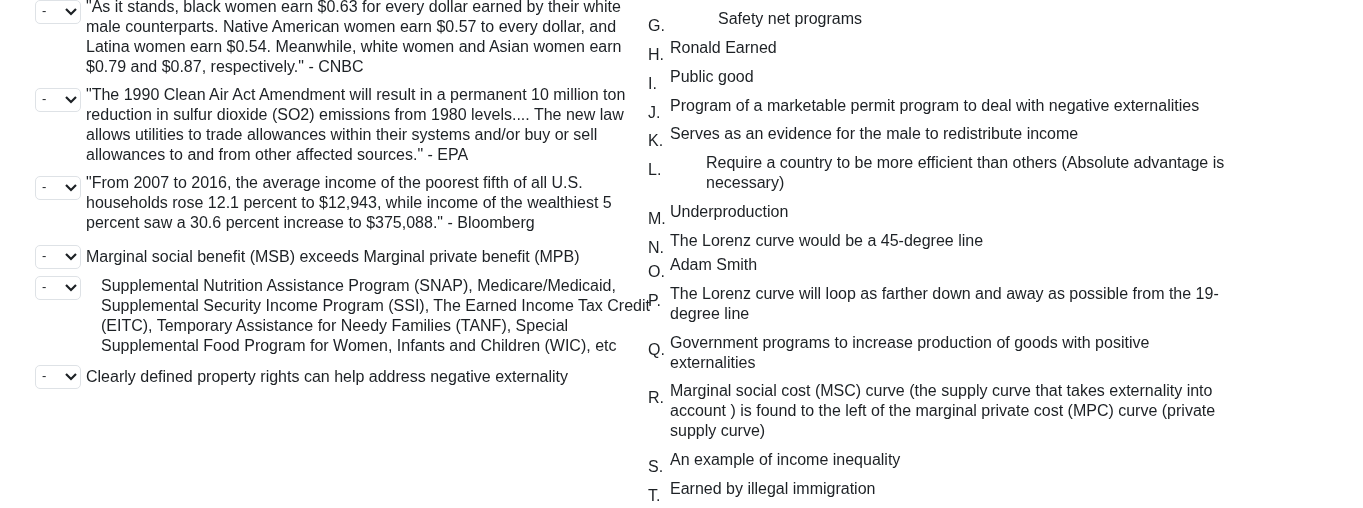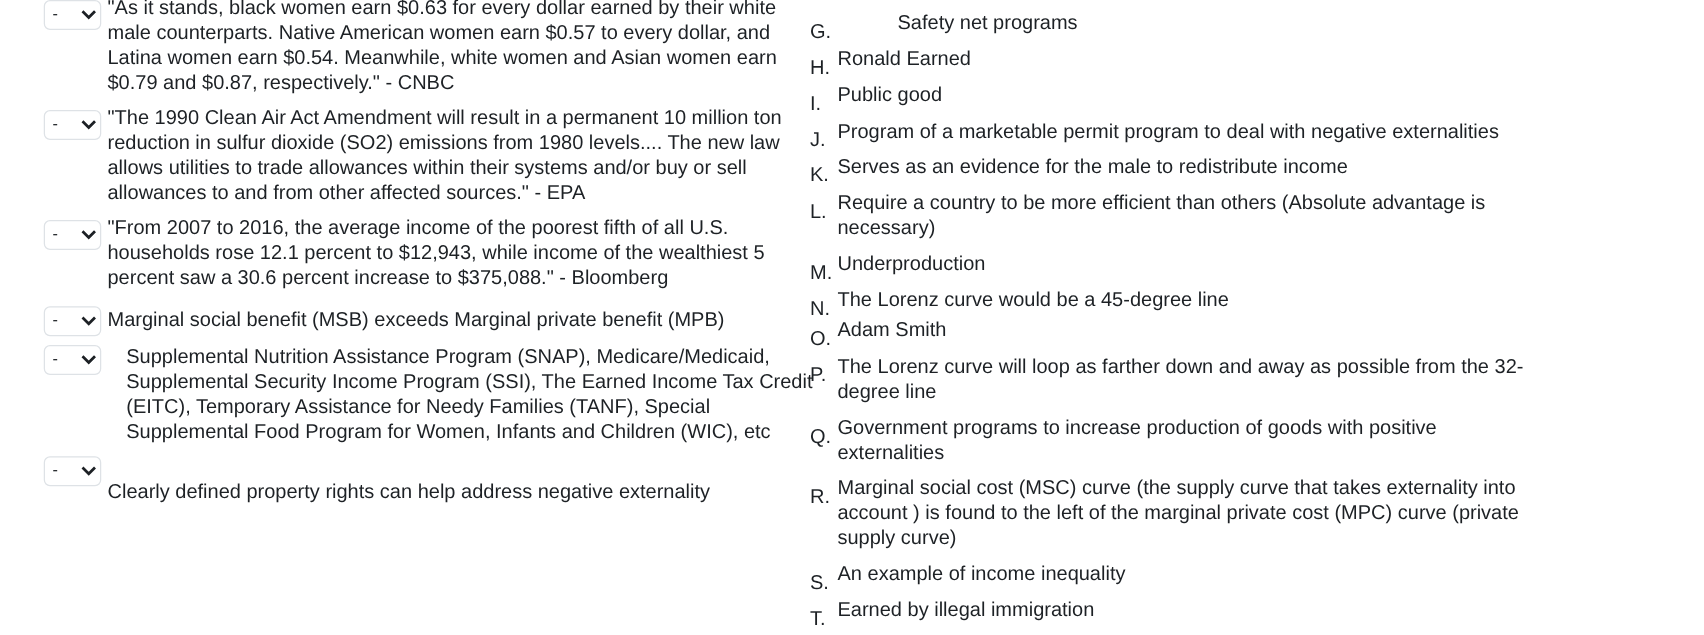--- a/index.html
+++ b/index.html
@@ -75,21 +75,21 @@
     <div class="q-text" style="top:0px;margin-left:15px;">Supplemental Nutrition Assistance Program (SNAP), Medicare/Medicaid, Supplemental Security Income Program (SSI), The Earned Income Tax Credit (EITC), Temporary Assistance for Needy Families (TANF), Special Supplemental Food Program for Women, Infants and Children (WIC), etc</div>
   </div>
 
   <div class="q-row" style="top:365px;">
     <div class="sel">
       <span class="dash">-</span>
       <svg class="chev" viewBox="0 0 14 10">
           <path d="M2 2 L7 7 L12 2" fill="none" stroke="#1d2125" stroke-width="2.2"></path>
         </svg>
     </div>
-    <div class="q-text" style="top:2px;margin-top:17px;">Clearly defined property rights can help address negative externality</div>
+    <div class="q-text" style="top:2px;">Clearly defined property rights can help address negative externality</div>
   </div>
 </div>
 
 <div class="right-col">
   <div class="ans" style="top:9px;">
     <span class="letter">G.</span>
     <span class="atext" style="left:26px;margin-left:44px;">Safety net programs</span>
   </div>
   <div class="ans" style="top:38px;">
     <span class="letter">H.</span>
@@ -102,37 +102,37 @@
   <div class="ans" style="top:96px;">
     <span class="letter">J.</span>
     <span class="atext">Program of a marketable permit program to deal with negative externalities</span>
   </div>
   <div class="ans" style="top:124px;">
     <span class="letter">K.</span>
     <span class="atext">Serves as an evidence for the male to redistribute income</span>
   </div>
   <div class="ans" style="top:153px;">
     <span class="letter">L.</span>
-    <span class="atext" style="width:550px;">Require a country to be more efficient than others (Absolute advantage is necessary)</span>
+    <span class="atext" style="width:550px;margin-left:36px;">Require a country to be more efficient than others (Absolute advantage is necessary)</span>
   </div>
   <div class="ans" style="top:202px;">
     <span class="letter">M.</span>
     <span class="atext">Underproduction</span>
   </div>
   <div class="ans" style="top:231px;">
     <span class="letter">N.</span>
     <span class="atext">The Lorenz curve would be a 45-degree line</span>
   </div>
   <div class="ans" style="top:255px;">
     <span class="letter">O.</span>
     <span class="atext">Adam Smith</span>
   </div>
   <div class="ans" style="top:284px;">
     <span class="letter">P.</span>
-    <span class="atext" style="width:575px;">The Lorenz curve will loop as farther down and away as possible from the 32-degree line</span>
+    <span class="atext" style="width:575px;">The Lorenz curve will loop as farther down and away as possible from the 19-degree line</span>
   </div>
   <div class="ans" style="top:333px;">
     <span class="letter">Q.</span>
     <span class="atext" style="width:510px;">Government programs to increase production of goods with positive externalities</span>
   </div>
   <div class="ans" style="top:381px;">
     <span class="letter">R.</span>
     <span class="atext" style="width:570px;">Marginal social cost (MSC) curve (the supply curve that takes externality into account ) is found to the left of the marginal private cost (MPC) curve (private supply curve)</span>
   </div>
   <div class="ans" style="top:450px;">

